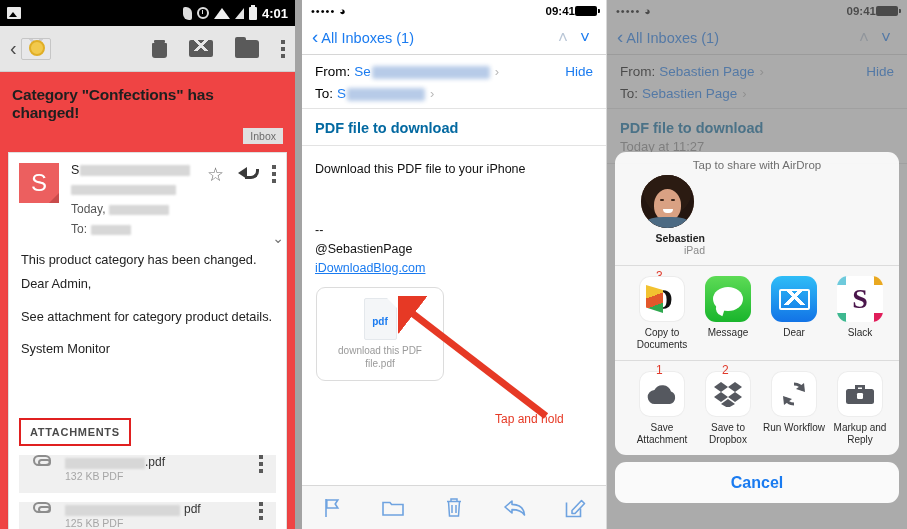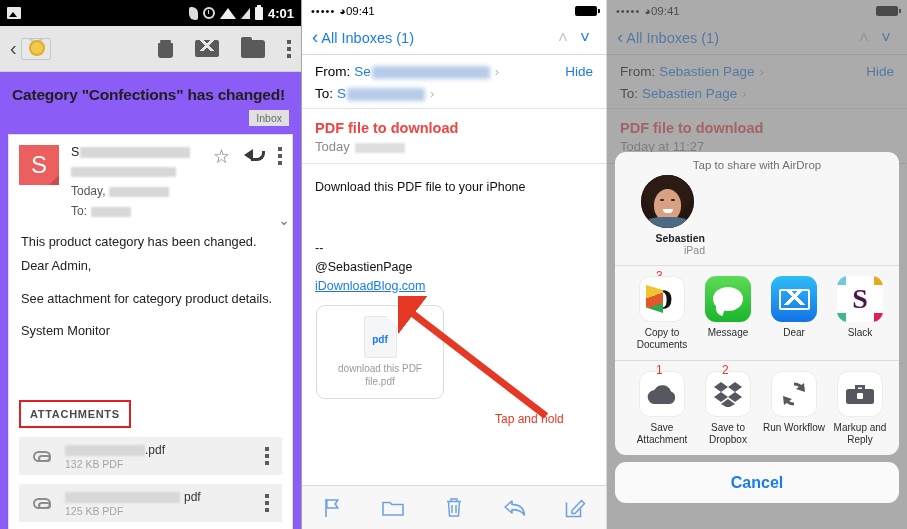--- a/index.html
+++ b/index.html
@@ -5,21 +5,21 @@
   * { box-sizing: border-box; margin: 0; padding: 0; }
   html, body {
     width: 907px; height: 529px;
     background: #ffffff;
     font-family: "Liberation Sans", sans-serif;
     overflow: hidden;
   }
   .stage { position: relative; width: 907px; height: 529px; display: flex; }
 
   
-  .panel1 { position: relative; width: 302px; height: 529px; background:#8b5cf6; overflow:hidden; border-right:1px solid #a3a3a3; }
+  .panel1 { position: relative; width: 302px; height: 529px; background:#ef4444; overflow:hidden; border-right:7px solid #a3a3a3; }
   .a-status {
     height: 26px; background:#000; display:flex; align-items:center;
     padding: 0 7px; color:#fff;
   }
   .a-status .left { flex:1; display:flex; align-items:center; gap:4px; }
   .a-status .right { display:flex; align-items:center; gap:5px; }
   .a-status .time { font-size: 13px; font-weight:700; letter-spacing:0; }
   .ic-img { width:14px; height:12px; background:#e9e9e9; border-radius:1px; position:relative; }
   .ic-img:after{content:"";position:absolute;left:2px;bottom:2px;width:0;height:0;border-left:4px solid transparent;border-right:4px solid transparent;border-bottom:5px solid #000;}
   .ic-sim { width:9px; height:13px; background:#ddd; border-radius:2px 6px 2px 6px; }
@@ -75,36 +75,36 @@
   .ic-reply{width:20px;height:16px;position:relative;}
   .ic-reply:before{content:"";position:absolute;left:0;top:2px;border-top:6px solid transparent;border-bottom:6px solid transparent;border-right:9px solid #3a3a3a;}
   .ic-reply:after{content:"";position:absolute;left:7px;top:4px;width:11px;height:7px;border:3px solid #3a3a3a;border-left:0;border-top:0;border-radius:0 0 8px 0;}
   .a-chev { text-align:right; color:#757575; font-size:14px; margin:-14px 2px 0 0; }
 
   .a-body { padding: 4px 12px 14px; font-size:12.8px; color:#222; line-height:1.55; }
   .a-body p { margin-bottom: 13px; }
   .a-attach-wrap { padding: 0 10px 14px; }
   .a-attach-title { display:inline-block; font-size:11px; font-weight:700; color:#4a4a4a; letter-spacing:0.7px;
      padding:6px 9px; border:2px solid #e02020;margin-top:32px; }
-  .a-att { display:flex; align-items:center; background:#f0f0f0; margin-top:9px; height:38px; }
+  .a-att { display:flex; align-items:flex-start; background:#f0f0f0; margin-top:9px; height:38px; }
   .a-att .clip { width:46px; display:flex; align-items:center; justify-content:center; }
   .ic-clip{width:18px;height:11px;border:2px solid #8d8d8d;border-radius:6px;position:relative;}
   .ic-clip:after{content:"";position:absolute;left:3px;top:2px;width:9px;height:3px;border:2px solid #8d8d8d;border-radius:4px;}
   .a-att .names { flex:1; }
   .a-att .fname { font-size:12px; color:#333; }
   .a-att .fsize { font-size:10.5px; color:#a6a6a6; margin-top:1px; }
   .a-att .more { width:30px; display:flex; justify-content:center; }
   .a-bottom-fill { background:#eceff1; height:68px; margin-top:0; }
 
   
   .panel2 { position:relative; width:305px; height:529px; background:#fff; overflow:hidden; border-right:1px solid #d8d8d8; }
   .i-status { height:21px; display:flex; align-items:center; padding:0 9px; font-size:11.5px; color:#000; }
   .i-status .dots { letter-spacing:1px; font-size:11px; }
   .i-wifi { margin-left:4px; font-size:11px; }
-  .i-status .c { flex:1; text-align:left; font-weight:400; font-size:11.5px; }
+  .i-status .c { flex:1; text-align:right; font-weight:700; font-size:11.5px; }
   .i-batt { width:22px;height:10px;background:#000;border-radius:2px;position:relative; }
   .i-batt:after{content:"";position:absolute;right:-3px;top:3px;width:2px;height:4px;background:#000;border-radius:0 1px 1px 0;}
 
   .i-nav { height:34px; display:flex; align-items:center; padding:0 10px; border-bottom:1px solid #d6d6d6; }
   .i-back { color:#1a7bf0; font-size:14.5px; display:flex; align-items:center; gap:3px; }
   .i-back .cv { font-size:19px; font-weight:300; line-height:1; margin-top:-2px;}
   .i-navsp { flex:1; }
   .i-up, .i-down { width:22px; text-align:center; font-size:17px; line-height:1; }
   .i-up { color:#b9c6d6; }
   .i-down { color:#1a7bf0; }
@@ -113,21 +113,21 @@
   .i-row { display:flex; align-items:flex-end; font-size:13.5px; color:#000; }
   .i-row + .i-row { margin-top:7px; }
   .i-from-lbl { margin-right:4px; }
   .i-val { color:#1a7bf0; }
   .i-arr { color:#b9b9b9; margin-left:5px; font-size:13px; }
   .i-hide { margin-left:auto; color:#1a7bf0; font-size:13.5px; }
   .blu { filter: blur(2px); }
   .bl-band { display:inline-block; height:13px; background:#b7cbe8; border-radius:2px; vertical-align:middle; }
 
   .i-subject { padding:11px 13px 9px; border-bottom:1px solid #e3e3e3; }
-  .i-subject h2 { font-size:14.5px; font-weight:700; color:#ef4444; }
+  .i-subject h2 { font-size:14.5px; font-weight:700; color:#0369a1; }
   .i-date { font-size:13px; color:#8a8a8a; margin-top:3px; }
   .i-body { padding:14px 13px 0; font-size:12.5px; color:#111; line-height:1.45; }
   .i-sig { margin-top:43px; font-size:12.5px; line-height:1.5; color:#111; }
   .i-link { color:#1a7bf0; text-decoration:underline; }
 
   .i-thumb { margin:10px 0 0 14px; width:128px; height:94px; border:1px solid #dcdcdc; border-radius:9px;
              display:flex; flex-direction:column; align-items:center; justify-content:center; }
   .pdf-sheet { width:33px; height:42px; background:#f4f6f8; border:1px solid #e4e8ec; border-radius:2px;
                position:relative; display:flex; align-items:center; justify-content:center; }
   .pdf-sheet:after{content:"";position:absolute;top:-1px;right:-1px;border-left:10px solid transparent;border-top:10px solid #fff;}
@@ -345,21 +345,20 @@
       <div class="i-row">
         <span class="i-from-lbl">To:</span>
         <span class="i-val">S</span>
         <span class="bl-band blu" style="width:78px;margin-left:1px;"></span>
         <span class="i-arr">›</span>
       </div>
     </div>
 
     <div class="i-subject">
       <h2>PDF file to download</h2>
-      <div class="i-date"><span>Today</span><span class="redact" style="width:50px;height:10px;margin-left:5px;background:#dfdfdf;"></span></div>
     </div>
 
     <div class="i-body">
       <div>Download this PDF file to your iPhone</div>
       <div class="i-sig">
         <div>--</div>
         <div>@SebastienPage</div>
         <div><a class="i-link" href="#">iDownloadBlog.com</a></div>
       </div>
     </div>

